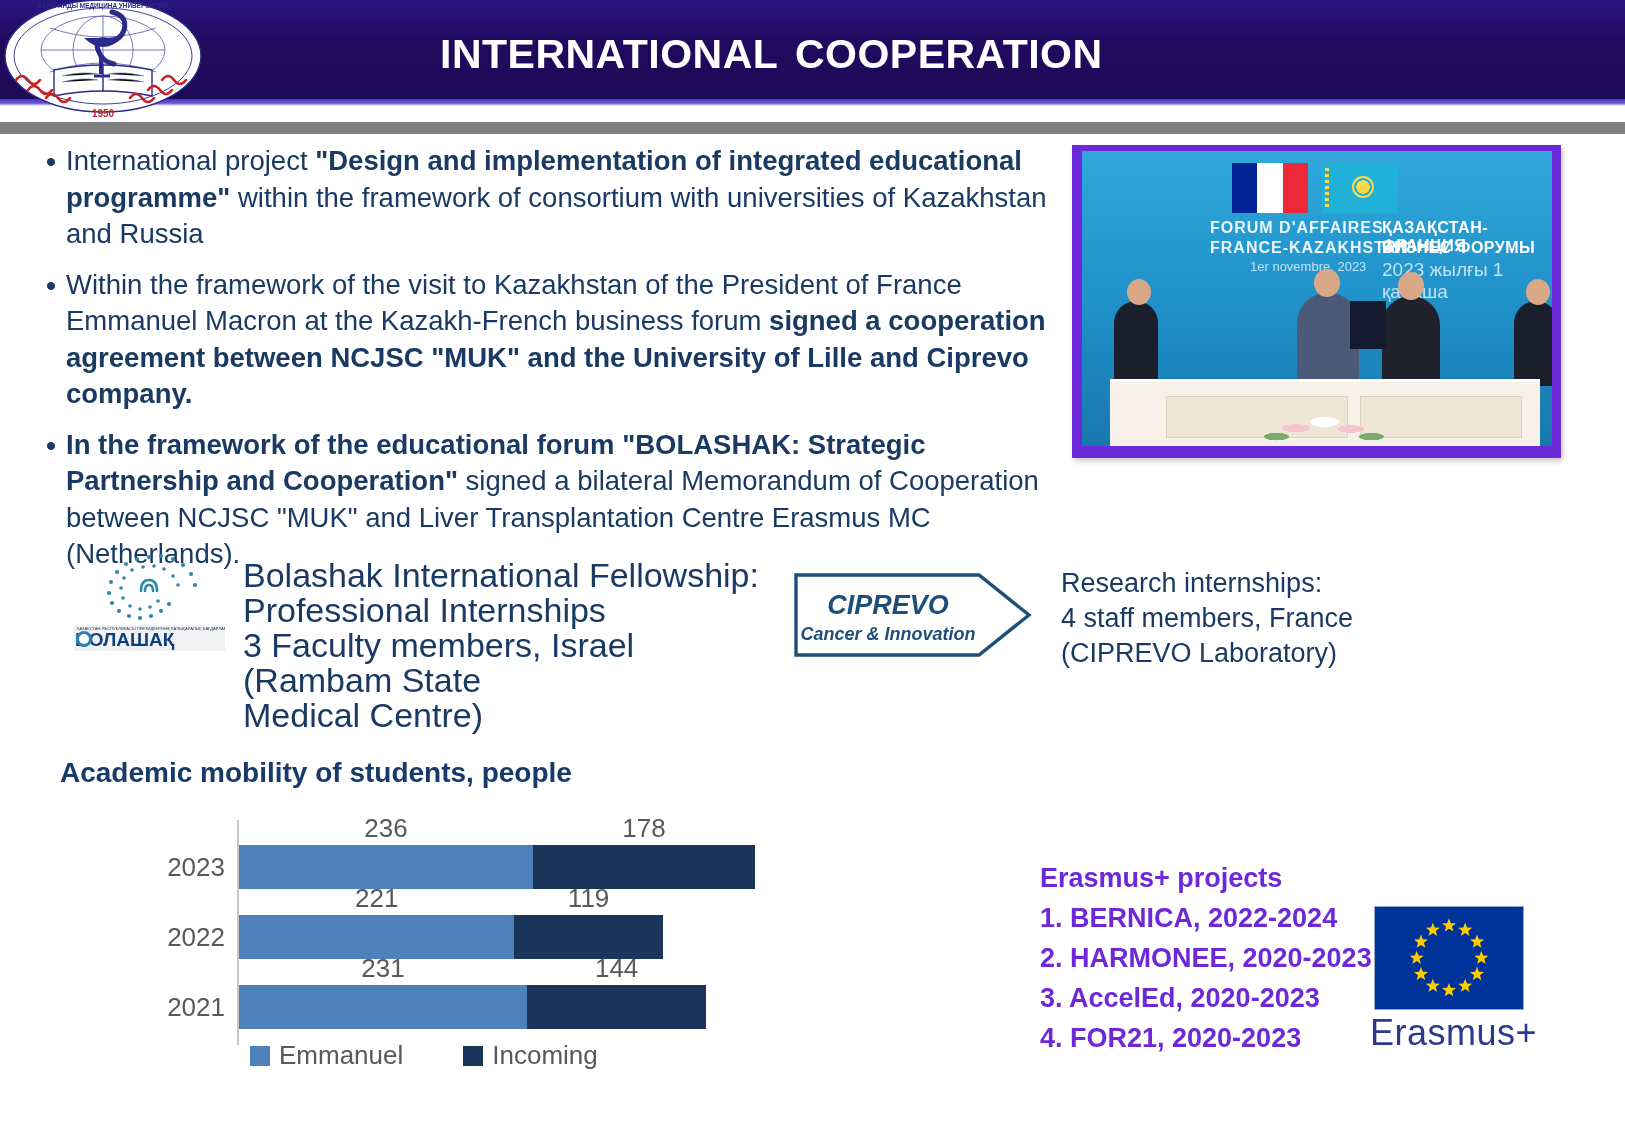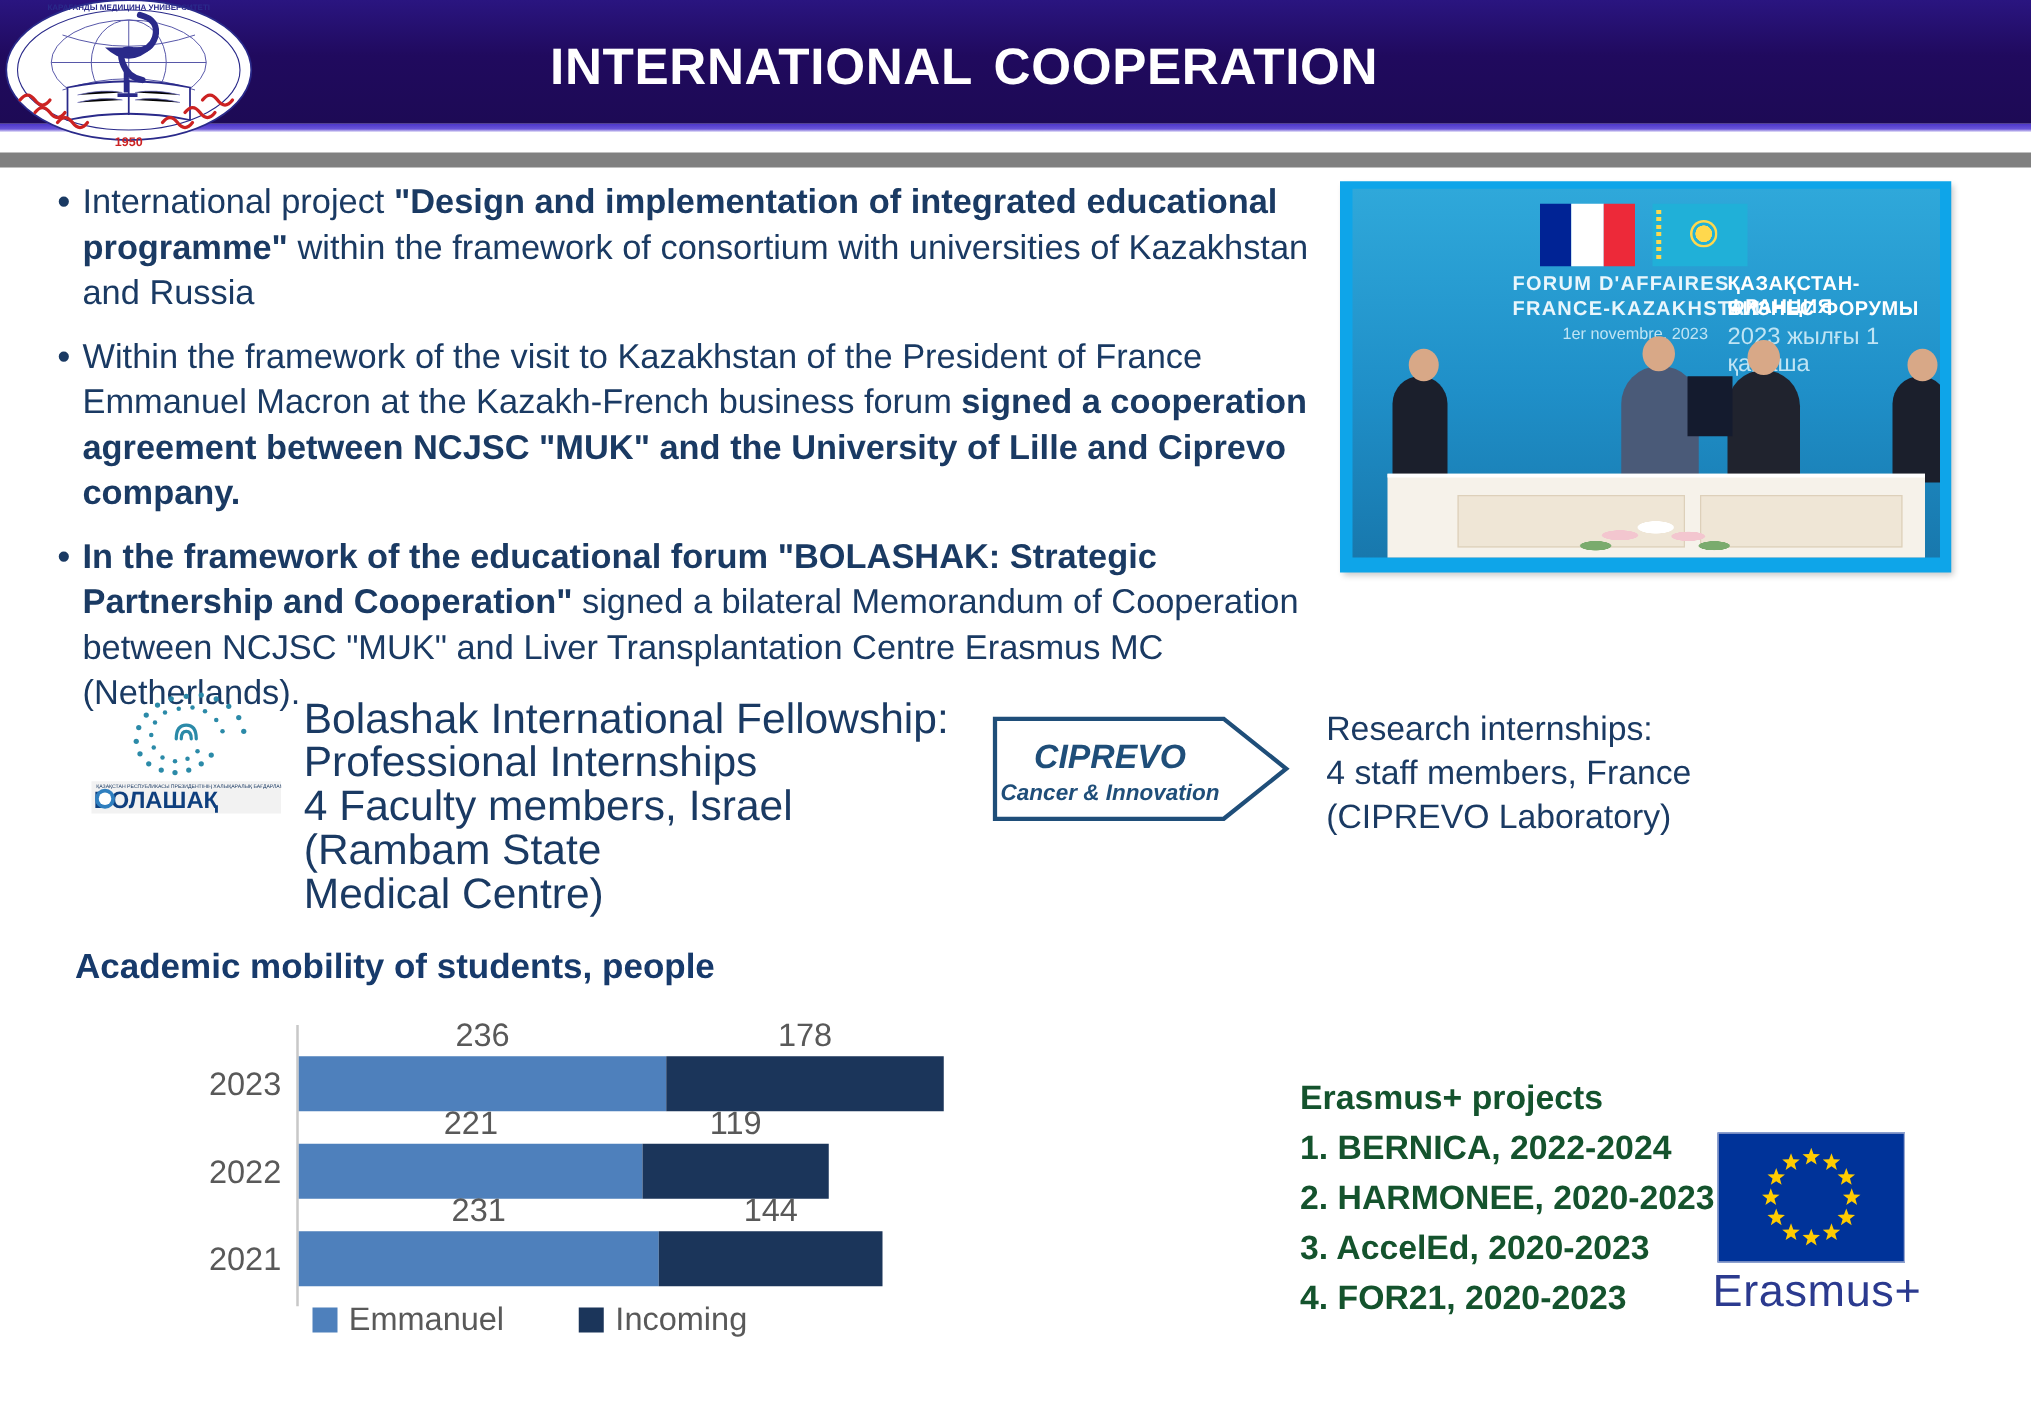--- a/index.html
+++ b/index.html
@@ -88,21 +88,21 @@
     line-height: 36.5px;
     font-family: "Liberation Sans", sans-serif;
   }
   .bullet-text b { font-weight: bold; }
 
   
   .photo-wrap {
     position: absolute;
     left: 1072px; top: 145px;
     width: 489px; height: 313px;
-    background: #0ea5e9;
+    background: #6d28d9;
     box-shadow: 2px 3px 5px rgba(0,0,0,0.22);
   }
   .photo {
     position: absolute;
     left: 10px; top: 6px;
     width: 470px; height: 295px;
     overflow: hidden;
     background: linear-gradient(180deg, #2fa8da 0%, #1f8fc8 55%, #1878ad 100%);
   }
   .ph-flags { position:absolute; left:150px; top:12px; display:flex; gap:14px; }
@@ -223,21 +223,21 @@
   .lg-item { display: flex; align-items: center; gap: 9px; }
   .lg-sw { width: 20px; height: 20px; display: inline-block; }
   .lg-sw.out { background: #4E80BC; }
   .lg-sw.inc { background: #1B355A; }
   .lg-tx { color: #595959; font-size: 26px; }
 
   
   .erasmus-list {
     position: absolute;
     left: 1040px; top: 858px;
-    color: #14532d;
+    color: #6d28d9;
     font-size: 27px;
     line-height: 40px;
     font-weight: bold;
   }
   .eu-logo {
     position: absolute;
     left: 1374px; top: 906px;
     width: 150px; height: 104px;
   }
   .eu-flag {
@@ -405,21 +405,21 @@
     <rect x="0" y="92" width="152" height="26" fill="#f2f2f2"></rect>
     <text x="4" y="97" font-size="4.1" fill="#1a3a63" font-family="Liberation Sans, sans-serif">ҚАЗАҚСТАН РЕСПУБЛИКАСЫ ПРЕЗИДЕНТІНІҢ ХАЛЫҚАРАЛЫҚ БАҒДАРЛАМАСЫ</text>
     <text x="2" y="113" font-size="19" font-weight="bold" fill="#0e3f7e" font-family="Liberation Sans, sans-serif">БОЛАШАҚ</text>
     <circle cx="11" cy="106" r="8" fill="#2f7fbf"></circle>
     <circle cx="11" cy="106" r="5" fill="#ffffff"></circle>
   </svg>
 
   <div class="bolashak-text">
     <div>Bolashak International Fellowship:</div>
     <div>Professional Internships</div>
-    <div>4 Faculty members, Israel (Rambam State</div>
+    <div>3 Faculty members, Israel (Rambam State</div>
     <div>Medical Centre)</div>
   </div>
 
   <svg class="ciprevo-logo" viewBox="0 0 240 86">
     <path d="M3 3 H186 L236 43 L186 83 H3 Z" fill="none" stroke="#1f4e79" stroke-width="3.4" stroke-linejoin="miter"></path>
     <text x="95" y="42" font-size="27" font-weight="bold" font-style="italic" fill="#1f4e79" text-anchor="middle" font-family="Liberation Sans, sans-serif">CIPREVO</text>
     <text x="95" y="68" font-size="18" font-weight="bold" font-style="italic" fill="#1f4e79" text-anchor="middle" font-family="Liberation Sans, sans-serif">Cancer &amp; Innovation</text>
   </svg>
 
   <div class="ciprevo-text">

